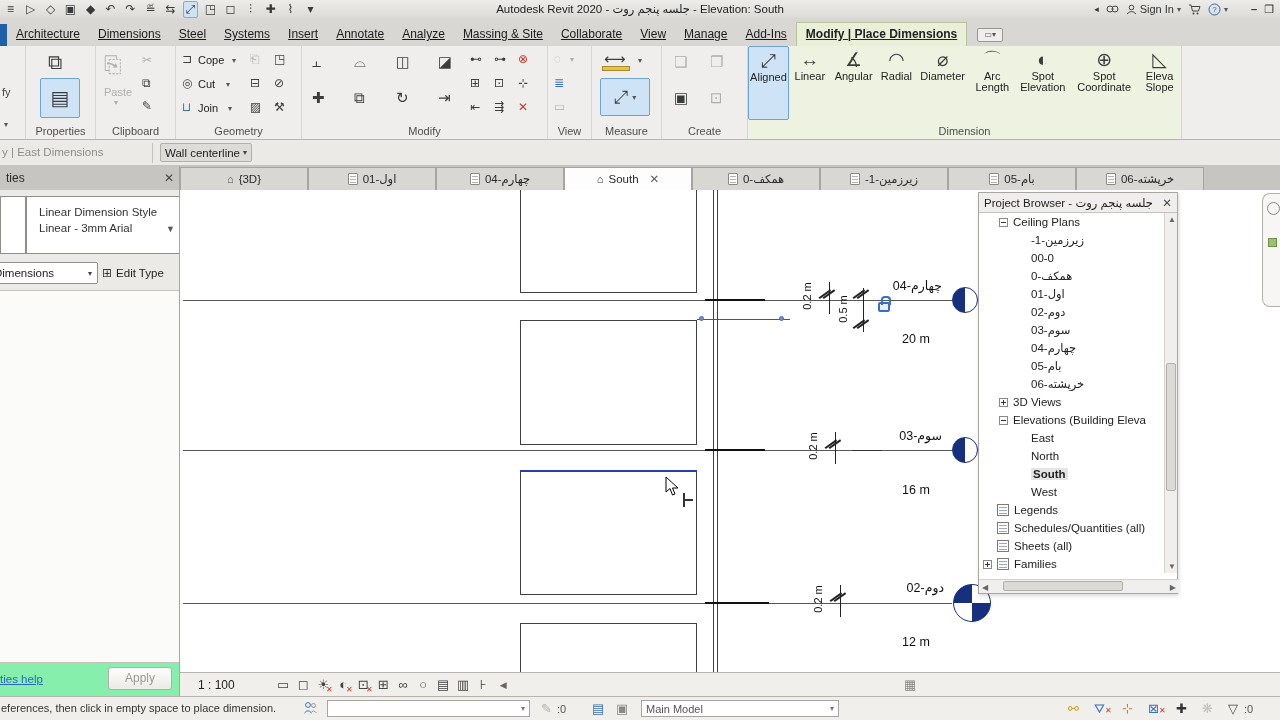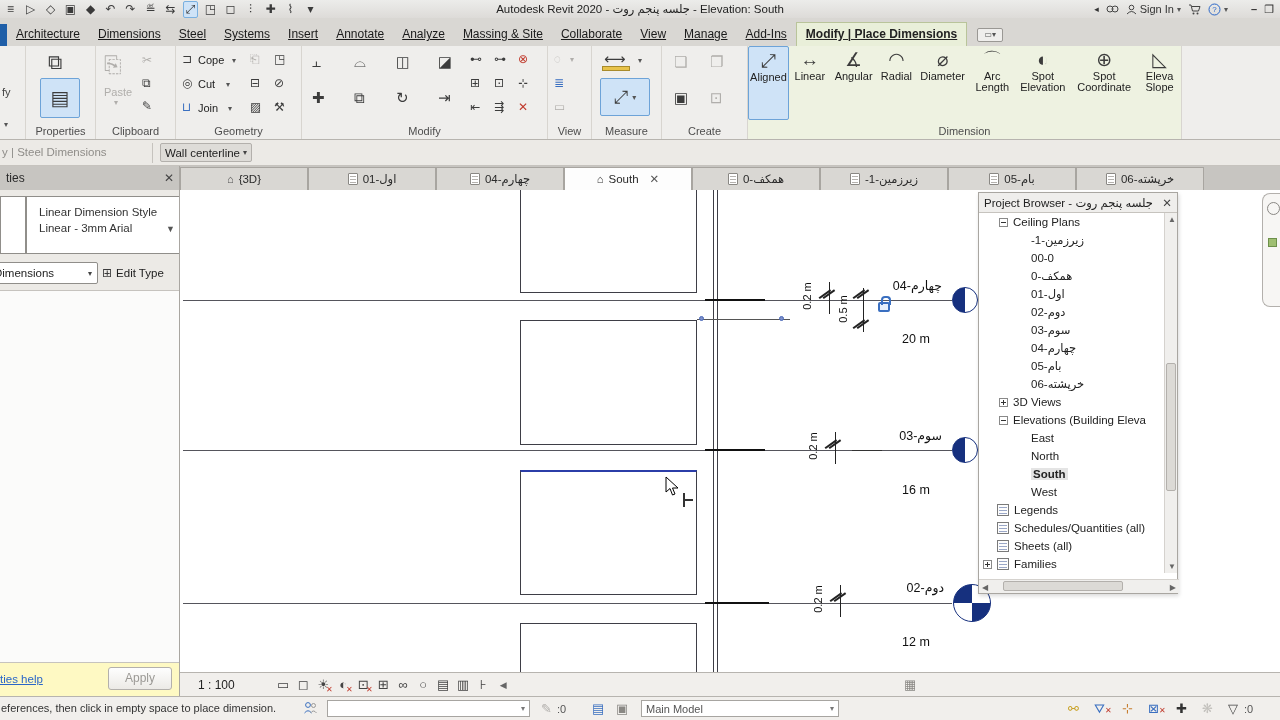--- a/index.html
+++ b/index.html
@@ -48,21 +48,21 @@
   
   #propspanel{position:absolute;left:0;top:166px;width:180px;height:530px;background:#eceae6;border-right:1px solid #a9a6a1;overflow:hidden;}
   #propshead{position:absolute;left:0;top:0;width:180px;height:24px;background:#c7c5c1;display:flex;align-items:center;justify-content:space-between;padding:0 6px;font-size:12px;color:#2a2a2a;}
   .typesel{position:absolute;top:30px;background:#fff;border:1px solid #908e8a;}
   #typepreview{left:0;width:26px;height:58px;}
   #typebox{left:26px;width:154px;height:58px;padding:7px 2px 0 12px;font-size:11.5px;color:#333;line-height:16px;}
   #typebox .dd{position:absolute;right:4px;top:24px;color:#555;font-size:9px;}
   .filterdrop{position:absolute;left:-12px;top:96px;width:110px;height:22px;background:#fff;border:1px solid #908e8a;border-radius:2px;display:flex;align-items:center;justify-content:space-between;padding:0 5px;font-size:11.5px;}
   #edittype{position:absolute;left:102px;top:94px;width:74px;height:26px;display:flex;align-items:center;gap:4px;font-size:11.5px;color:#222;}
   #propsbody{position:absolute;left:0;top:124px;width:180px;height:372px;background:#fbfbfa;border-top:1px solid #c6c3be;}
-  #propsfoot{position:absolute;left:0;bottom:0;width:180px;height:34px;background:#fef9c3;border-top:1px solid #c6c3be;}
+  #propsfoot{position:absolute;left:0;bottom:0;width:180px;height:34px;background:#86efac;border-top:1px solid #c6c3be;}
   #propshelp{position:absolute;left:0px;top:10px;color:#2a66c8;text-decoration:underline;font-size:11.5px;}
   #applybtn{position:absolute;right:8px;top:4px;width:64px;height:23px;background:linear-gradient(#fefefe,#eceae6);border:1px solid #b3b0ac;border-radius:3px;color:#9b9995;text-align:center;line-height:21px;font-size:12px;}
   
   #canvas{position:absolute;left:180px;top:190px;width:1100px;height:482px;background:#fff;overflow:hidden;}
   .wline{position:absolute;background:#3e3e46;}
   .rect{position:absolute;border:1px solid #3e3e46;background:#fff;}
   .lvlline{position:absolute;height:1px;background:#55555c;}
   .boldseg{position:absolute;height:2px;background:#111;}
   .lvlname{position:absolute;font-size:12.5px;color:#111;text-align:right;white-space:nowrap;}
   .lvlelev{position:absolute;font-size:12.5px;color:#111;white-space:nowrap;margin-top:28px;}
@@ -312,21 +312,21 @@
       </div>
       <div class="toolbtn" style="width:44px;">
         <span class="gi" style="font-size:19px;">◺</span>
         <span class="tlabel">Eleva Slope</span>
       </div>
       <div class="plabel">Dimension</div>
     </div>
   </div>
 
   <div id="optbar">
-    <span class="optctx">y | Steel Dimensions</span>
+    <span class="optctx">y | East Dimensions</span>
     <span class="optsep"></span>
     <div class="optdrop">
       <span>Wall centerline</span>
       <span style="font-size:8px;color:#444;">▾</span>
     </div>
   </div>
 
   <div id="propspanel">
     <div id="propshead">
       <span>ties</span>

